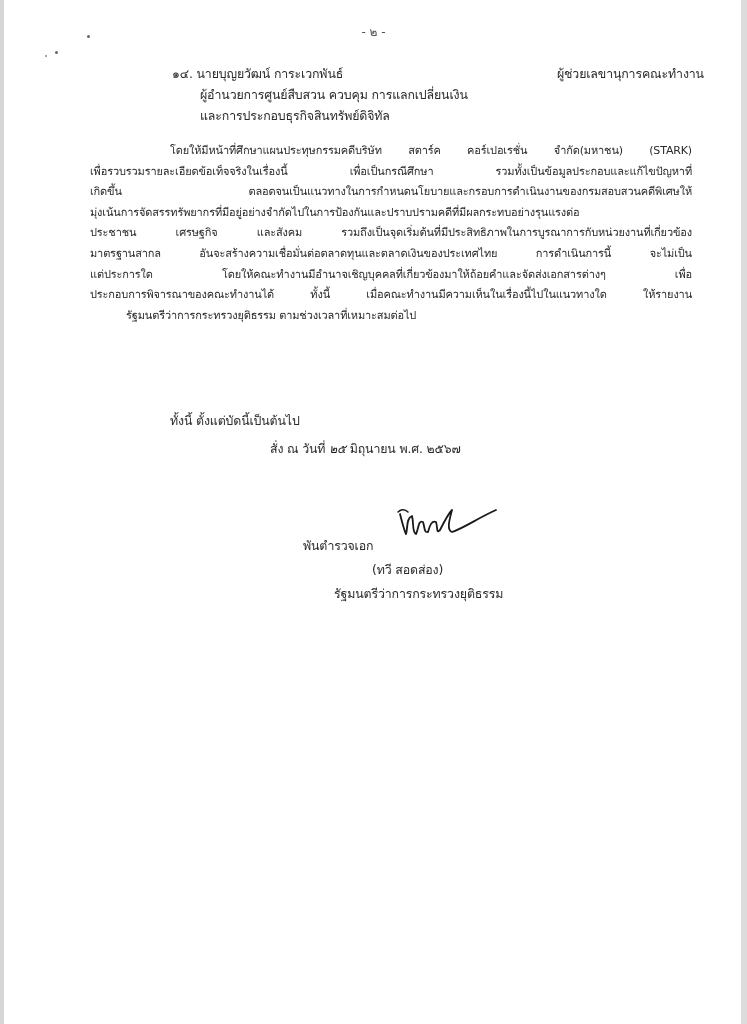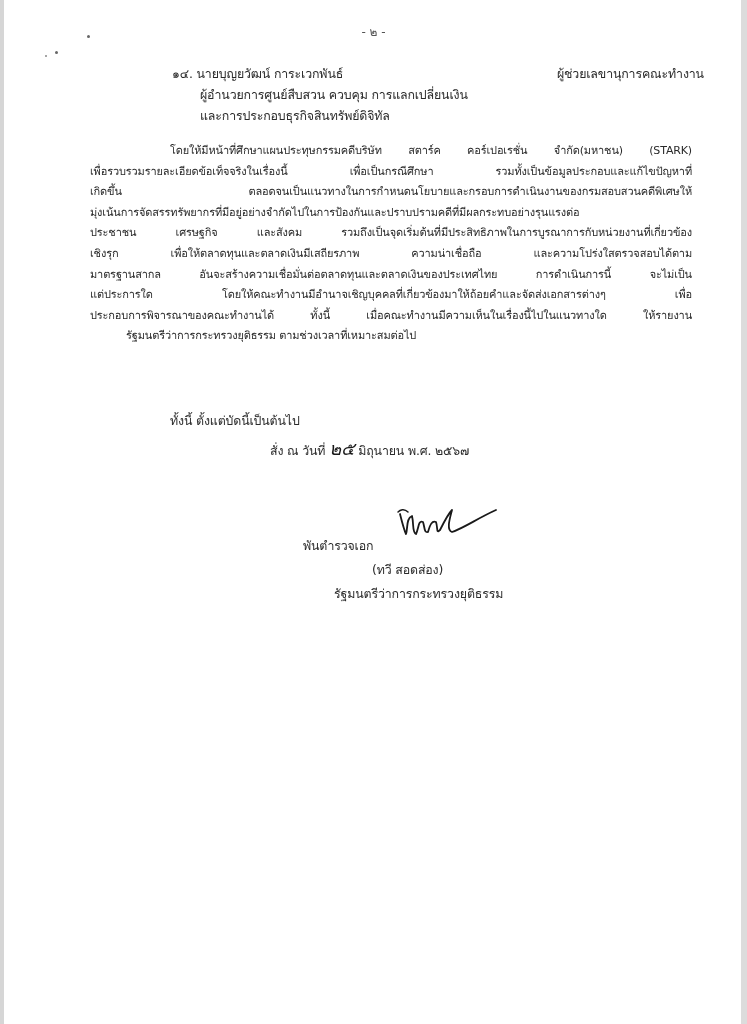--- a/index.html
+++ b/index.html
@@ -15,21 +15,21 @@
     .member-name { left: 172px; top: 66px; }
     .member-role { left: 513px; top: 66px; margin-left: 44px; }
     .member-pos1 { left: 200px; top: 87px; }
     .member-pos2 { left: 200px; top: 108px; }
     .para { position: absolute; left: 90px; top: 141px; width: 602px; font-size: 11px; line-height: 20.6px; letter-spacing: -0.15px; }
     .para .pl { display: block; white-space: nowrap; text-align: justify; text-align-last: justify; }
     .para .pl.first { padding-left: 80px; }
     .para .pl.last { text-align-last: left; margin-left: 36px; }
     .effective { left: 170px; top: 413px; }
     .order-date { left: 270px; top: 441px; }
-    .hand { font-family: "DejaVu Serif", serif; font-size: 18px; font-style: italic; color: #1a1a1a; }
+    .hand { font-family: "DejaVu Serif", serif; font-size: 12px; font-style: italic; color: #1a1a1a; }
     .sig-rank { left: 303px; top: 526px; margin-top: 12px; }
     .signature { position: absolute; left: 392px; top: 500px; width: 110px; height: 42px; }
     .sig-name { left: 372px; top: 562px; }
     .sig-title { left: 334px; top: 586px; }
   </style>
 </head>
 <body>
 
 <div class="edge-left"></div>
 <div class="edge-right"></div>
@@ -43,21 +43,20 @@
 <div class="line member-role">ผู้ช่วยเลขานุการคณะทำงาน</div>
 <div class="line member-pos1">ผู้อำนวยการศูนย์สืบสวน ควบคุม การแลกเปลี่ยนเงิน</div>
 <div class="line member-pos2">และการประกอบธุรกิจสินทรัพย์ดิจิทัล</div>
 
 <div class="para">
   <span class="pl first">โดยให้มีหน้าที่ศึกษาแผนประทุษกรรมคดีบริษัท สตาร์ค คอร์เปอเรชั่น จำกัด(มหาชน) (STARK)</span>
   <span class="pl">เพื่อรวบรวมรายละเอียดข้อเท็จจริงในเรื่องนี้ เพื่อเป็นกรณีศึกษา รวมทั้งเป็นข้อมูลประกอบและแก้ไขปัญหาที่</span>
   <span class="pl">เกิดขึ้น ตลอดจนเป็นแนวทางในการกำหนดนโยบายและกรอบการดำเนินงานของกรมสอบสวนคดีพิเศษให้</span>
   <span class="pl">มุ่งเน้นการจัดสรรทรัพยากรที่มีอยู่อย่างจำกัดไปในการป้องกันและปราบปรามคดีที่มีผลกระทบอย่างรุนแรงต่อ</span>
   <span class="pl">ประชาชน เศรษฐกิจ และสังคม รวมถึงเป็นจุดเริ่มต้นที่มีประสิทธิภาพในการบูรณาการกับหน่วยงานที่เกี่ยวข้อง</span>
-  <span class="pl">เชิงรุก เพื่อให้ตลาดทุนและตลาดเงินมีเสถียรภาพ ความน่าเชื่อถือ และความโปร่งใสตรวจสอบได้ตาม</span>
   <span class="pl">มาตรฐานสากล อันจะสร้างความเชื่อมั่นต่อตลาดทุนและตลาดเงินของประเทศไทย การดำเนินการนี้ จะไม่เป็น</span>
   <span class="pl">แต่ประการใด โดยให้คณะทำงานมีอำนาจเชิญบุคคลที่เกี่ยวข้องมาให้ถ้อยคำและจัดส่งเอกสารต่างๆ เพื่อ</span>
   <span class="pl">ประกอบการพิจารณาของคณะทำงานได้ ทั้งนี้ เมื่อคณะทำงานมีความเห็นในเรื่องนี้ไปในแนวทางใด ให้รายงาน</span>
   <span class="pl last">รัฐมนตรีว่าการกระทรวงยุติธรรม ตามช่วงเวลาที่เหมาะสมต่อไป</span>
 </div>
 
 <div class="line effective">ทั้งนี้ ตั้งแต่บัดนี้เป็นต้นไป</div>
 
 <div class="line order-date">
   <span>สั่ง ณ  วันที่</span>

